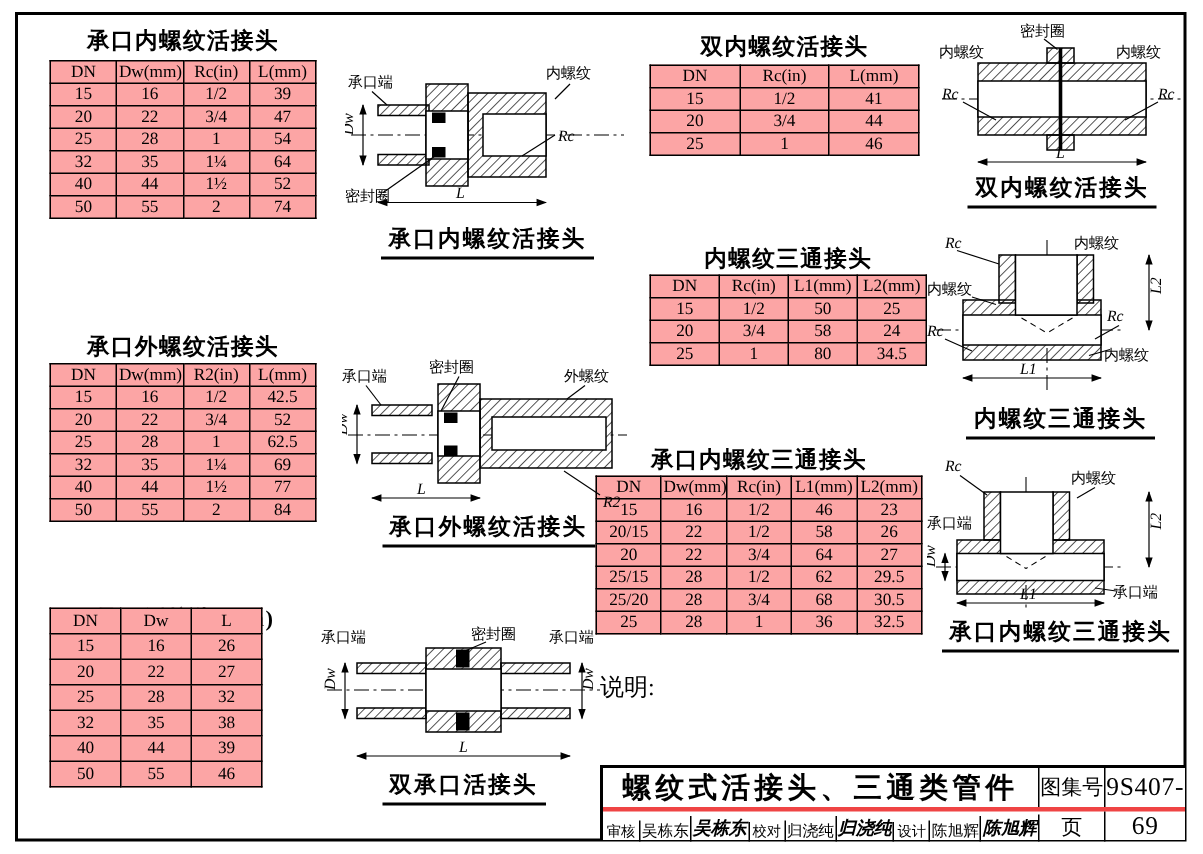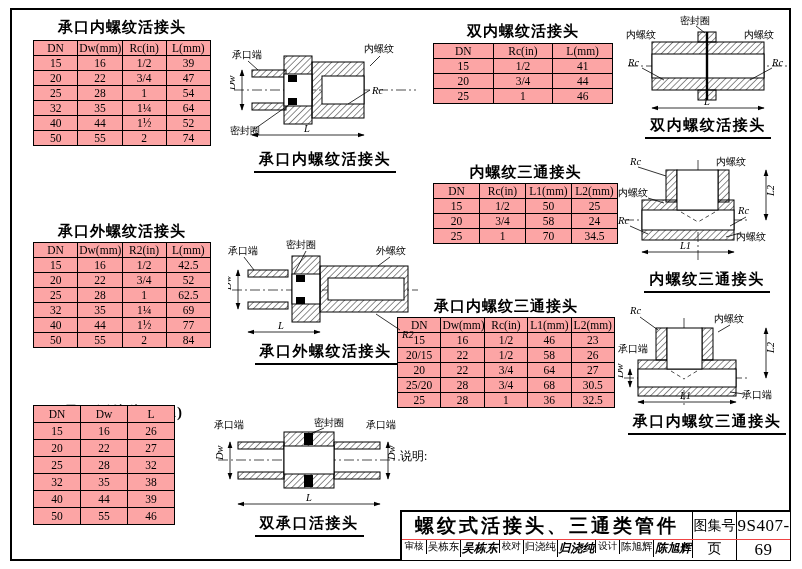--- a/index.html
+++ b/index.html
@@ -9,40 +9,40 @@
   #frame{position:absolute;left:10px;top:8px;width:781px;height:553px;border:2px solid #000}
   .abs{position:absolute}
   .tbl-title{font-size:15px;font-weight:bold;text-align:center;letter-spacing:1px;white-space:nowrap}
   table.dtable{position:absolute;border-collapse:collapse;table-layout:fixed;background:#fca5a5}
   .dtable th,.dtable td{border:1px solid #000;font-size:11.5px;font-weight:normal;
        text-align:center;padding:0 1px;height:15px;line-height:1.1;white-space:nowrap}
   .rows18 td,.rows18 th{height:17px}
   .caption{text-align:center;white-space:nowrap}
   .caption span{display:inline-block;font-size:15px;font-weight:bold;letter-spacing:1.5px;
        border-bottom:2px solid #000;padding:0 5px 2px}
-  .note{font-size:12px;white-space:nowrap}
+  .note{font-size:16px;white-space:nowrap}
   svg text{font-family:"Liberation Serif","DejaVu Serif",serif;font-size:10px;fill:#000}
   svg .it{font-size:10.5px;font-style:italic}
   .h{fill:url(#hatch);stroke:#000;stroke-width:1}
   .w{fill:#fff;stroke:#000;stroke-width:1}
   .blk{fill:#000;stroke:none}
   .s{stroke:#000;stroke-width:0.8}
   .cl{stroke:#000;stroke-width:0.7;stroke-dasharray:10 3 2 3}
   .vd{stroke:#000;stroke-width:0.7;stroke-dasharray:4 3}
   .dim{stroke:#000;stroke-width:0.8;marker-start:url(#ma);marker-end:url(#ma)}
   .thick{stroke:#000;stroke-width:2.4}
   
   #tblock{position:absolute;left:388px;top:500px;right:-1px;bottom:-1px;
        border-top:2px solid #000;border-left:2px solid #000;display:flex;flex-direction:column;background:#fff}
-  .tb-r1{display:flex;height:44px;border-bottom:1px solid #ef4444}
+  .tb-r1{display:flex;height:44px;border-bottom:3px solid #ef4444}
   .tb-title{flex:1;display:flex;align-items:center;justify-content:center;
        font-size:19px;font-weight:bold;letter-spacing:3px;white-space:nowrap}
   .tb-cell{display:flex;align-items:center;justify-content:center;border-left:1px solid #000;overflow:hidden;white-space:nowrap}
   .w44{width:44px}.w54{width:54px}
-  .tb-r2{display:flex;flex:1;align-items:flex-start}
+  .tb-r2{display:flex;flex:1;align-items:flex-end}
   .tb-r2 .tb-cell:first-child{border-left:none}
   .c-label{width:24px;font-size:9.5px}
   .c-name{width:34px;font-size:10.5px}
   .c-sig{flex:1;font-weight:bold;font-style:italic;font-size:12px}
   .tb-meta{font-size:14px}
   .tb-val{font-size:17px;letter-spacing:0.5px}
 </style>
 </head>
 <body>
 
@@ -249,21 +249,21 @@
         </tr>
         <tr>
           <td>20</td>
           <td>3/4</td>
           <td>58</td>
           <td>24</td>
         </tr>
         <tr>
           <td>25</td>
           <td>1</td>
-          <td>70</td>
+          <td>80</td>
           <td>34.5</td>
         </tr>
       </tbody>
     </table>
 
   <div class="abs tbl-title" style="left:385px;top:287px;width:218px">承口内螺纹三通接头</div>
   <table class="dtable" style="left:385px;top:307px;width:218px">
       <thead>
         <tr>
           <th>DN</th>
@@ -287,20 +287,27 @@
           <td>1/2</td>
           <td>58</td>
           <td>26</td>
         </tr>
         <tr>
           <td>20</td>
           <td>22</td>
           <td>3/4</td>
           <td>64</td>
           <td>27</td>
+        </tr>
+        <tr>
+          <td>25/15</td>
+          <td>28</td>
+          <td>1/2</td>
+          <td>62</td>
+          <td>29.5</td>
         </tr>
         <tr>
           <td>25/20</td>
           <td>28</td>
           <td>3/4</td>
           <td>68</td>
           <td>30.5</td>
         </tr>
         <tr>
           <td>25</td>

